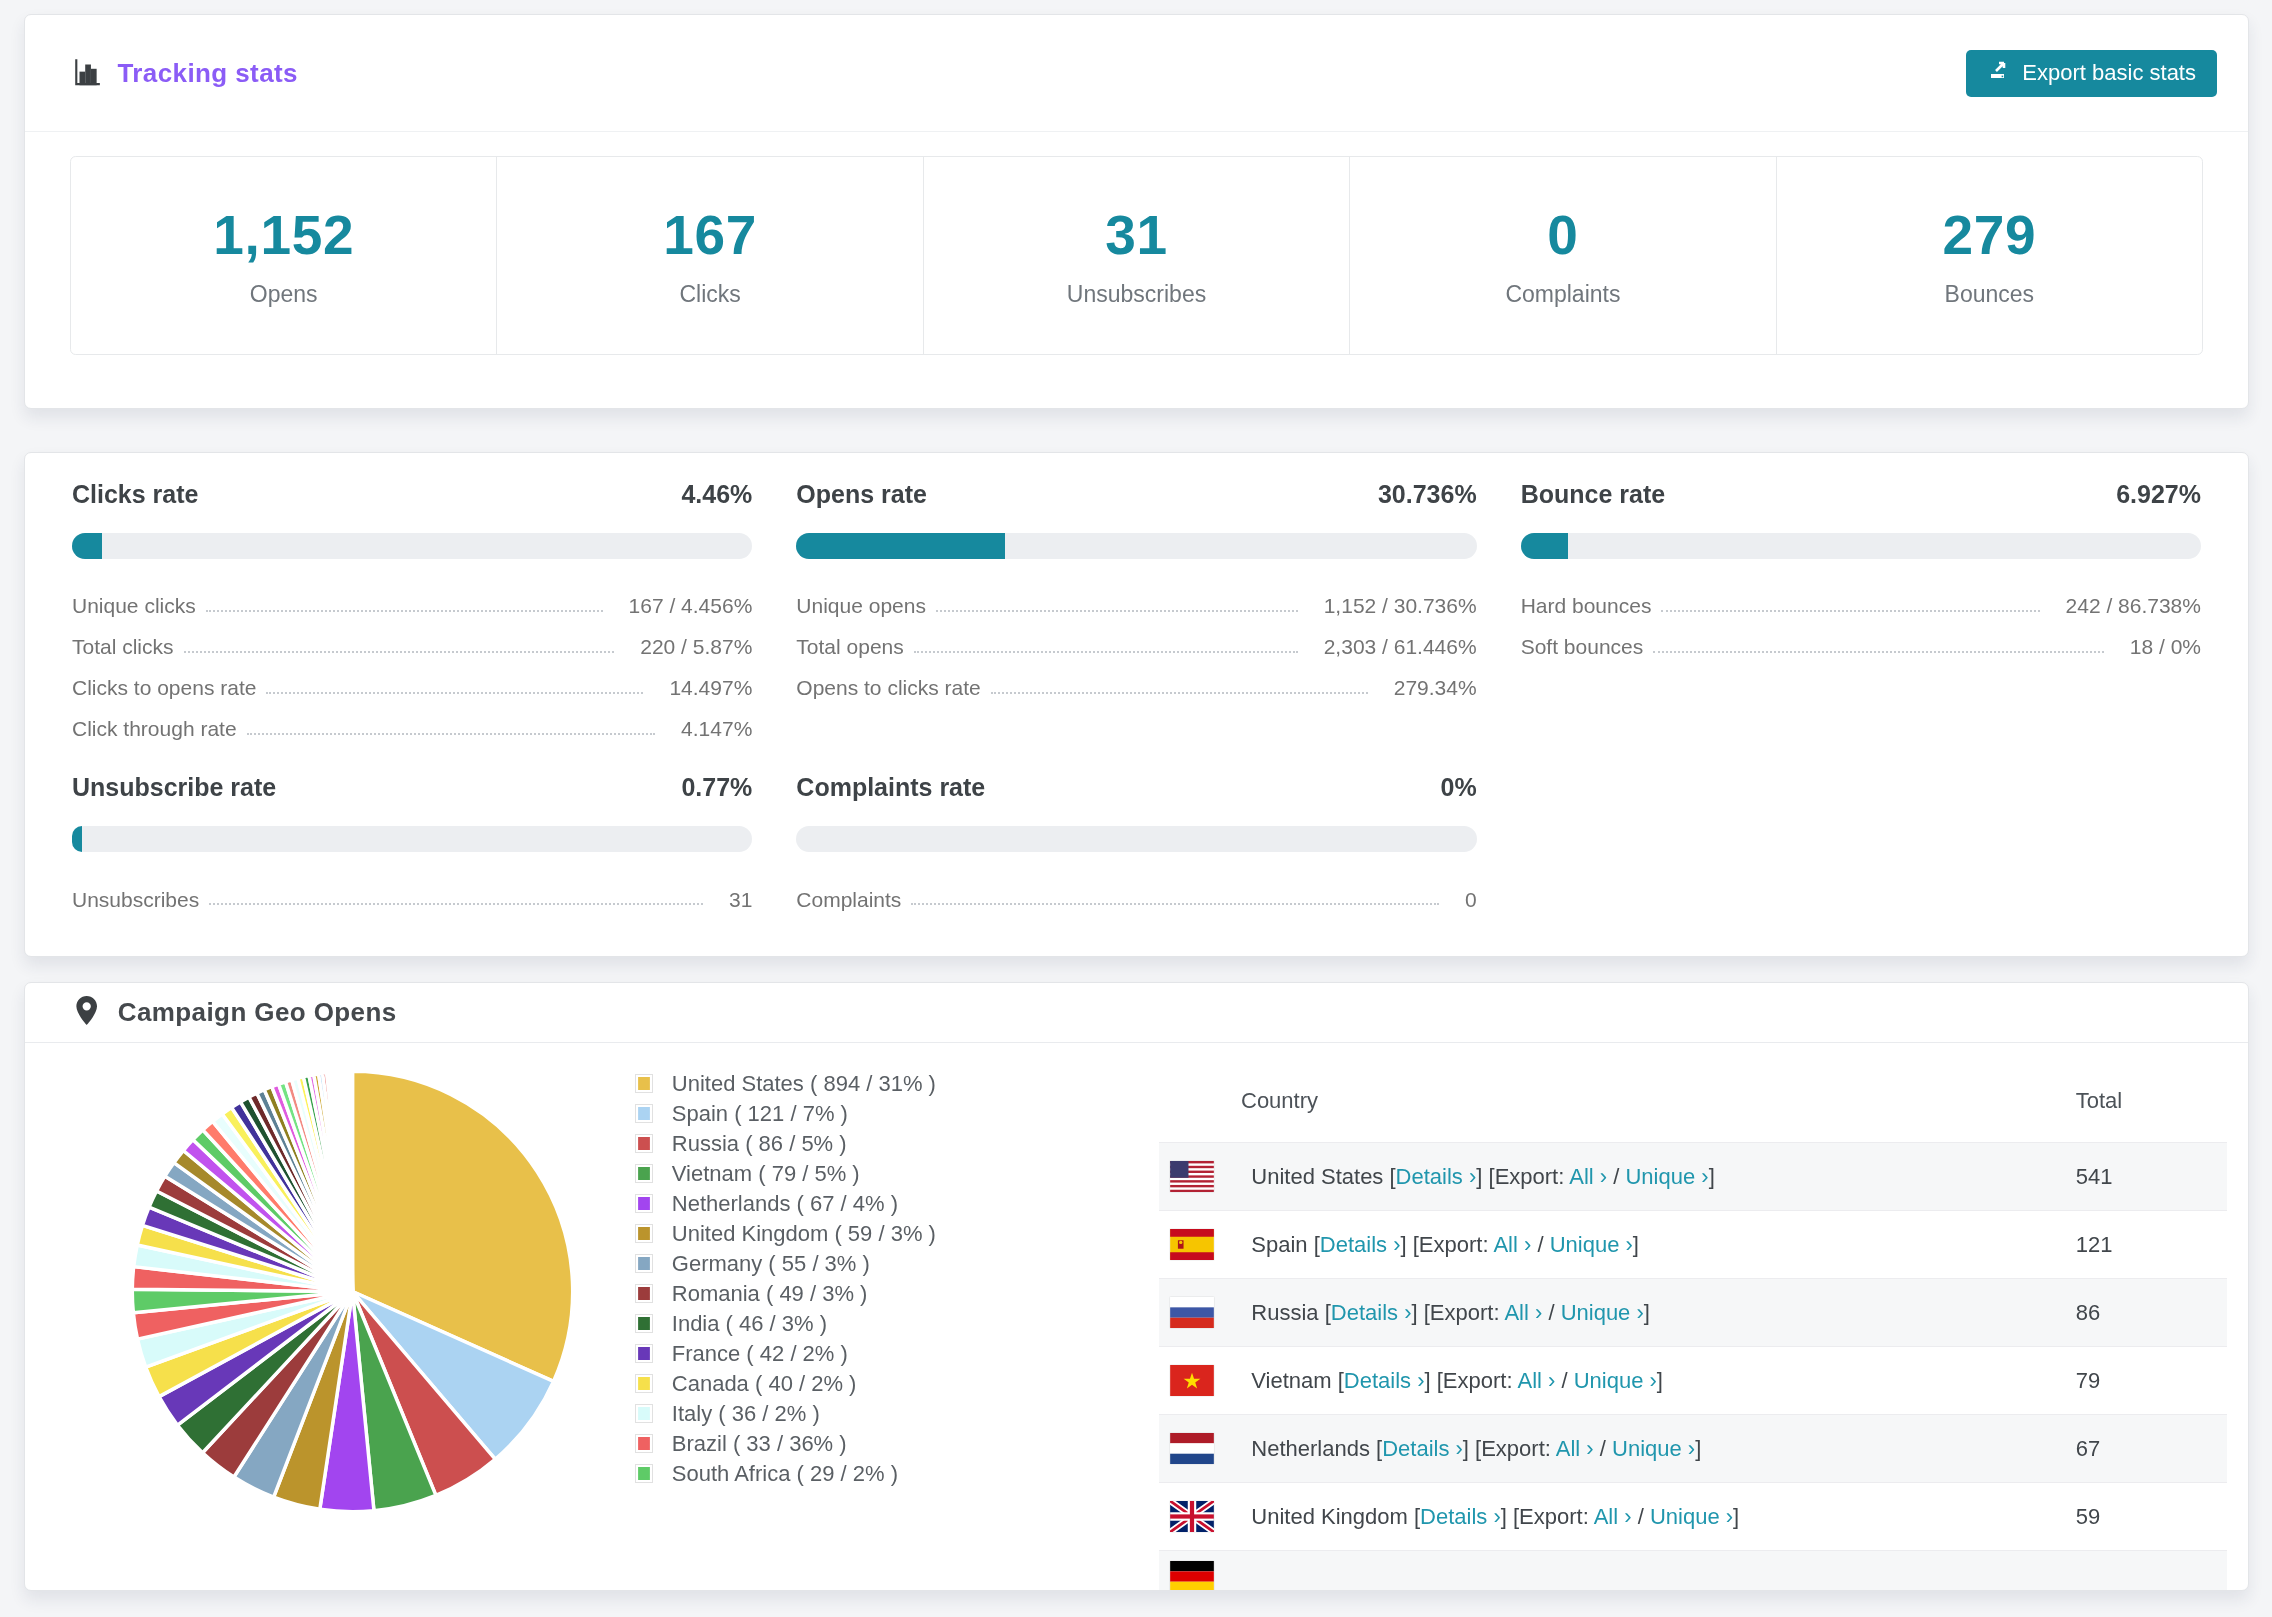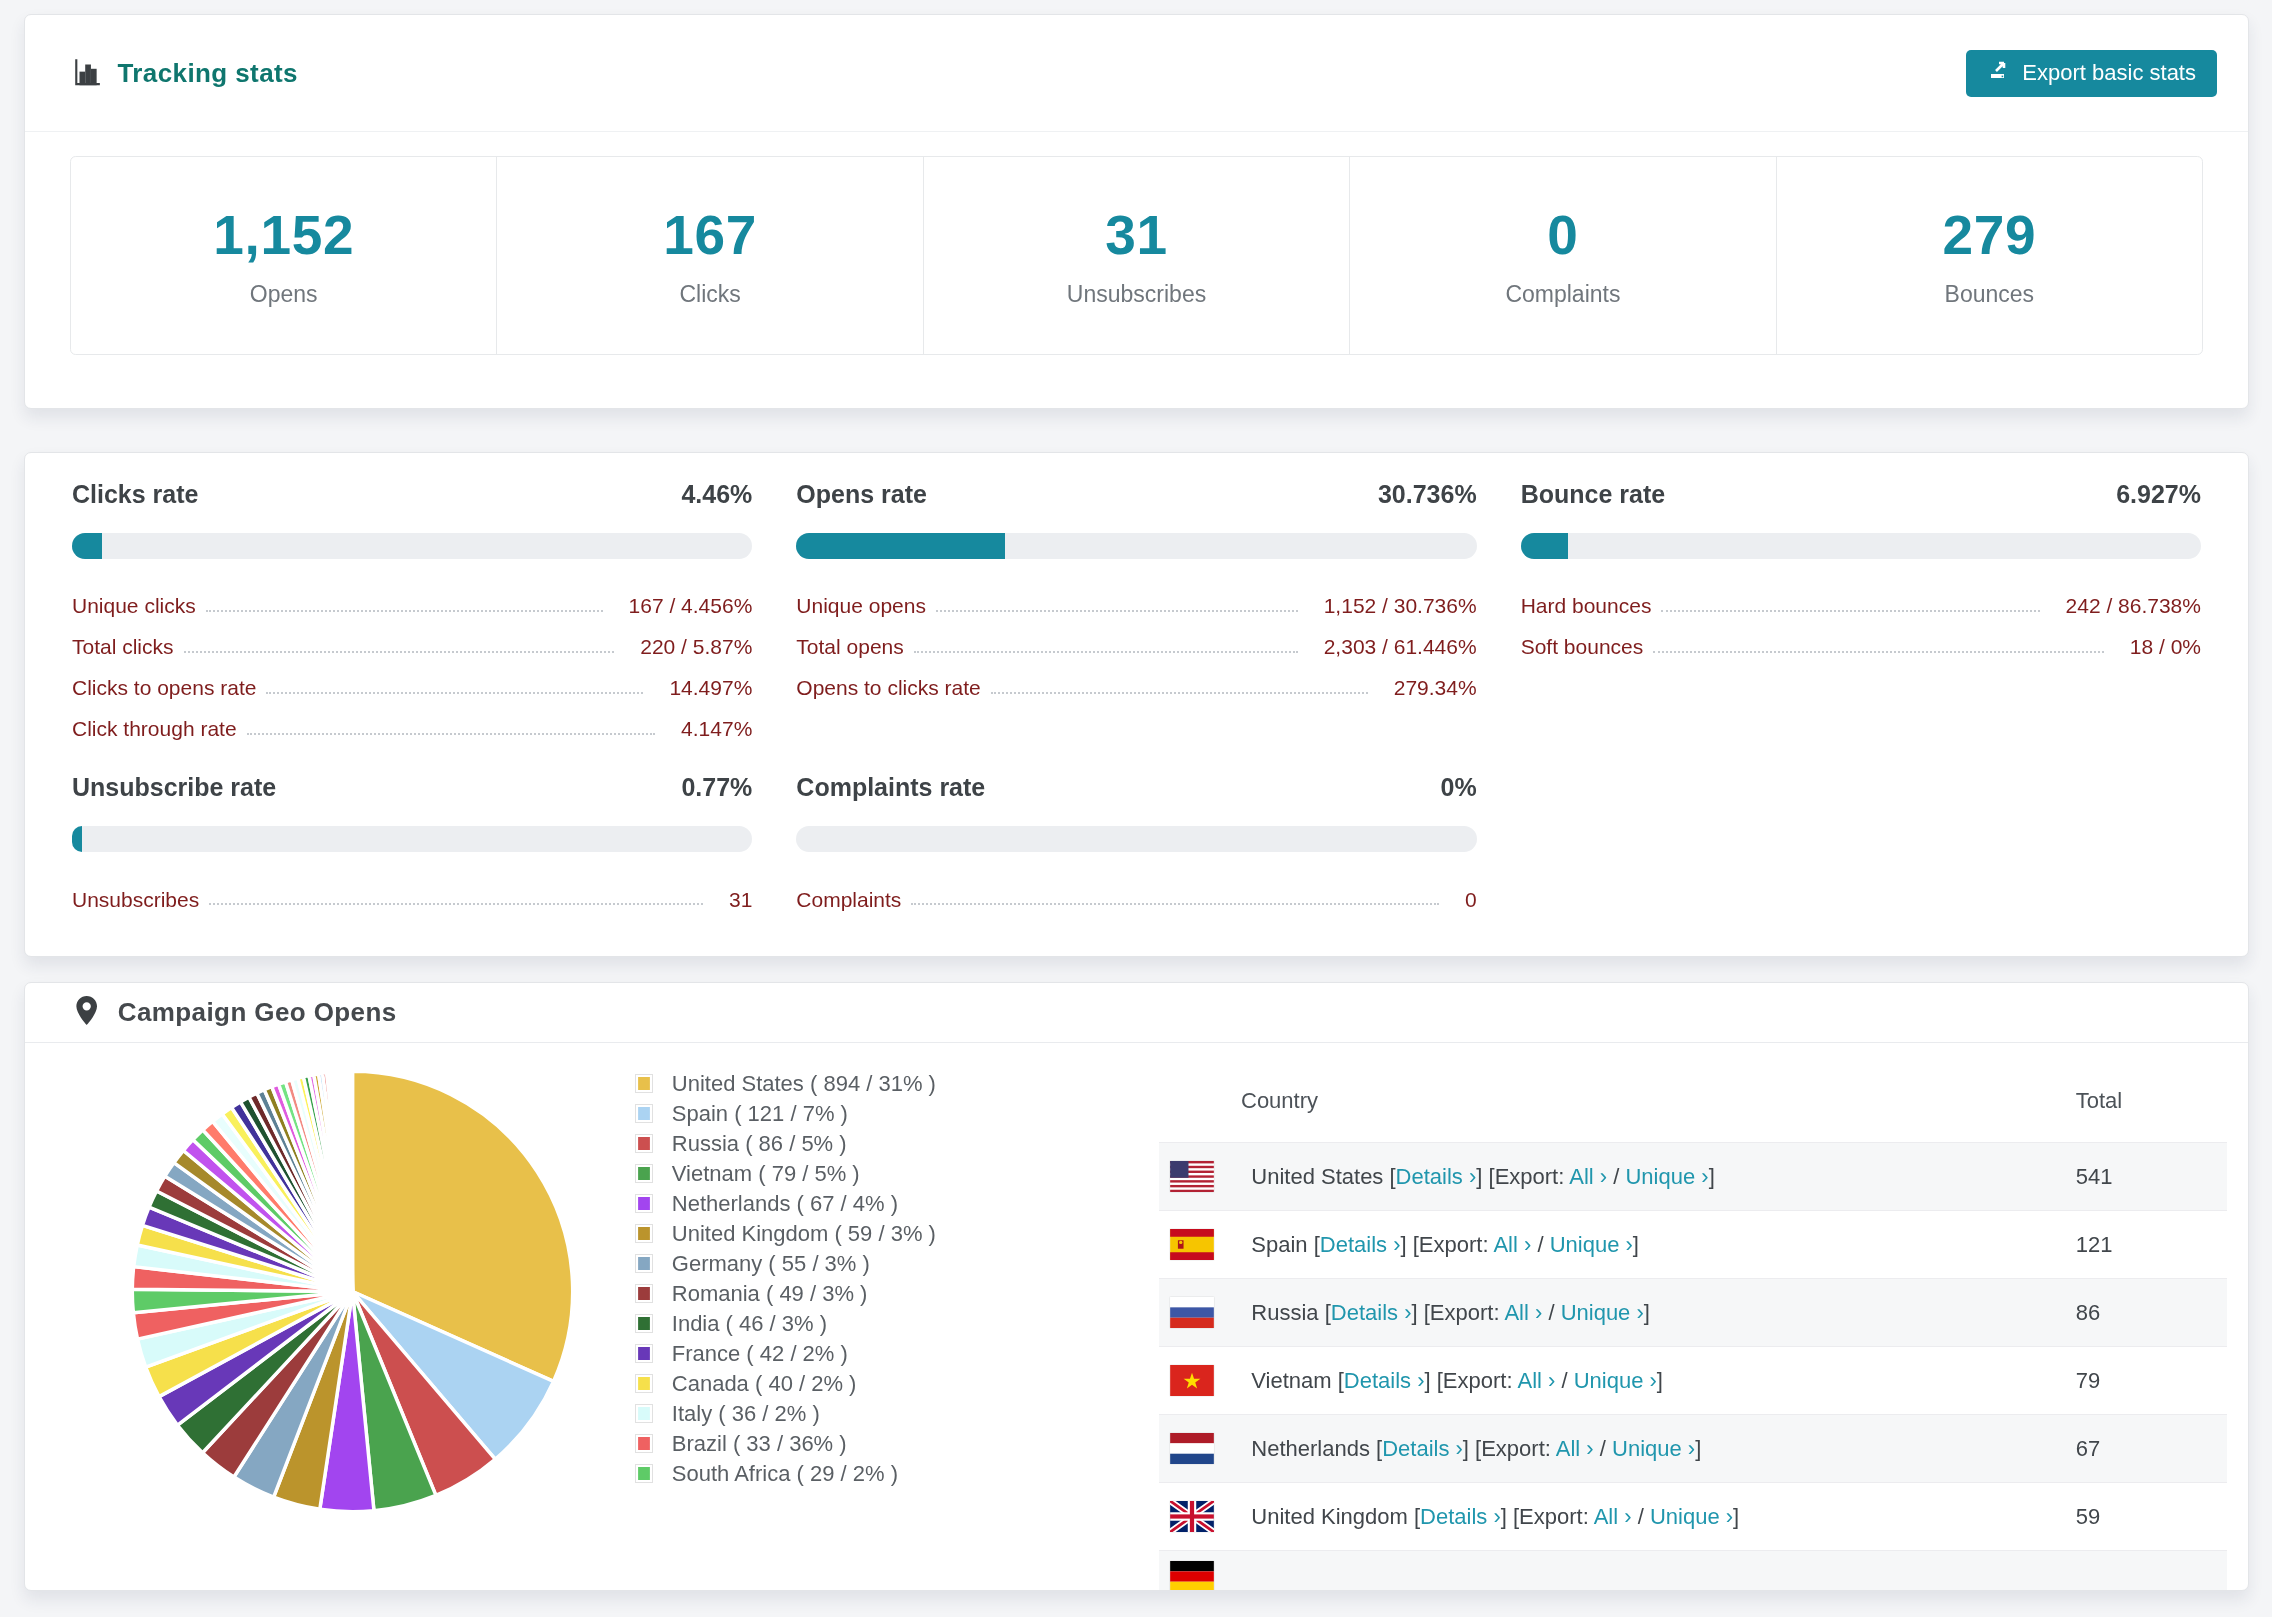--- a/index.html
+++ b/index.html
@@ -9,21 +9,21 @@
   .card { position:absolute; left:24px; width:2225px; background:#fff;
           border:0.7px solid #e3e5e8; border-radius:7px;
           box-shadow:0 8.5px 15.5px rgba(35,45,75,0.09); }
   #card-tracking { top:14px; height:395px; }
   #card-rates    { top:452px; height:505px; }
   #card-geo      { top:982px; height:609px; overflow:hidden; }
 
   
   .t-header { height:117px; display:flex; align-items:center;
               padding:0 31px 0 47px; border-bottom:1.4px solid #eff1f3; }
-  .t-title { margin-left:15.5px; font-size:26px; color:#0f766e; letter-spacing:0.4px; }
+  .t-title { margin-left:15.5px; font-size:26px; color:#8b5cf6; letter-spacing:0.4px; }
   .t-spacer { flex:1; }
   .export-btn { display:flex; align-items:center; gap:11.3px; background:#16899e;
                 color:#fff; border:none; border-radius:5px; height:47px;
                 padding:0 21px; font-size:22px; cursor:pointer;
                 font-family:inherit; }
   .stat-row { margin:24px 45px 0; height:199px; display:flex;
               border:0.7px solid #e7e9eb; border-radius:5.6px; background:#fff; }
   .stat-box { flex:1; display:flex; flex-direction:column; align-items:center;
               justify-content:center; gap:14px; }
   .stat-box + .stat-box { border-left:0.7px solid #e7e9eb; }
@@ -31,21 +31,21 @@
   .stat-label { font-size:23px; color:#70767c; }
 
   
   .rates-grid { display:grid; grid-template-columns:1fr 1fr 1fr;
                 column-gap:44px; row-gap:21px; padding:15.5px 47px 0; }
   .rate-head { display:flex; justify-content:space-between; align-items:baseline;
                margin-top:11.3px; font-size:25px; font-weight:700; color:#3e4347; }
   .bar { margin-top:24px; height:26px; background:#eceef1; border-radius:13.4px; }
   .fill { height:100%; background:#16899e; border-radius:13.4px 0 0 13.4px; }
   .rate-rows { margin-top:18.4px; }
-  .rrow { display:flex; align-items:flex-end; font-size:21px; color:#7f1d1d; height:41px; }
+  .rrow { display:flex; align-items:flex-end; font-size:21px; color:#737373; height:41px; }
   .rlabel { white-space:nowrap; }
   .leader { flex:1; border-bottom:2.1px dotted #c6cacf; margin:0 10px 6.4px; }
   .rvalue { white-space:nowrap;margin-left:16px; }
 
   
   .g-header { height:60px; display:flex; align-items:center; gap:18.4px;
               padding-left:49px; border-bottom:1.4px solid #e9ebee; }
   .g-title { font-size:26px; color:#45494d; letter-spacing:0.4px; }
   .geo-body { display:flex; align-items:flex-start; padding:17px 11.3px 0 45px; }
   .pie-wrap { width:565px; display:flex; justify-content:center; flex:none; }

